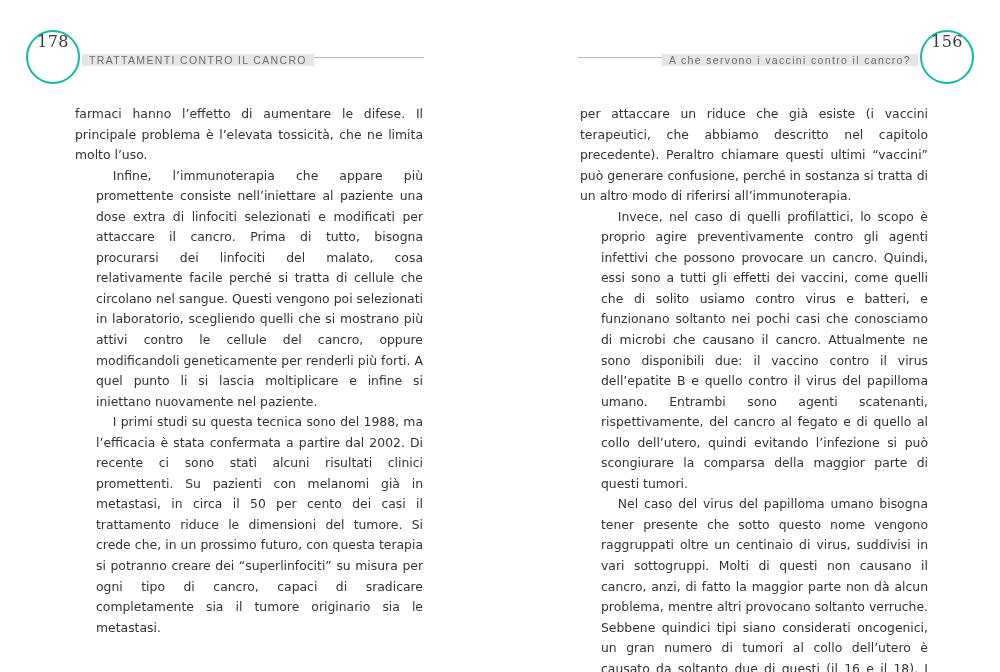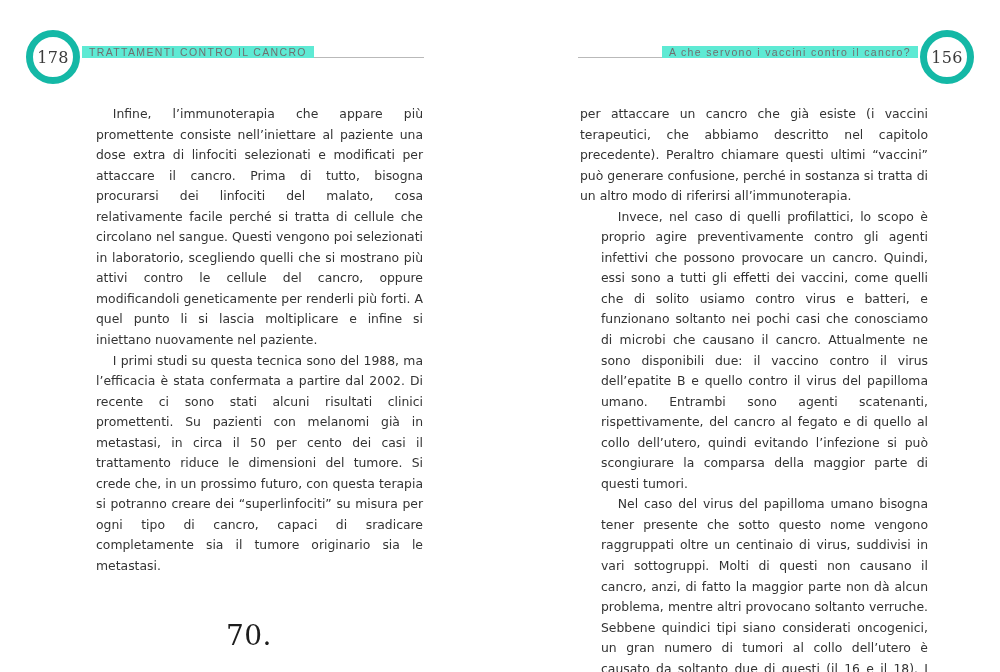--- a/index.html
+++ b/index.html
@@ -30,25 +30,24 @@
     height: 56px;
   }
   .runhead.left  { left: 26px;  width: 400px; }
   .runhead.right { left: 574px; width: 400px; }
 
   .folio-circle {
     position: absolute;
     top: 0;
     width: 54px;
     height: 54px;
-    border: 7px solid #14b8a6;
+    border: 2px solid #14b8a6;
     border-radius: 50%;
     box-sizing: border-box;
     display: flex;
-    align-items: center;
     justify-content: center;
   }
   .runhead.left  .folio-circle { left: 0; }
   .runhead.right .folio-circle { right: 0; }
 
   .folio-num {
     font-family: "DejaVu Serif", serif;
     font-size: 16px;
     letter-spacing: 0.4px;
     color: #3b3b3b;
@@ -58,27 +57,27 @@
     position: absolute;
     top: 27px;
     height: 1px;
     background: #b9b9b9;
   }
   .runhead.left  .runhead-rule { left: 58px;  right: 2px; }
   .runhead.right .runhead-rule { left: 4px;   right: 58px; }
 
   .runhead-title {
     position: absolute;
-    top: 16px;
+    top: 24px;
     font-family: "Liberation Sans", sans-serif;
     font-size: 10.5px;
     letter-spacing: 1.35px;
     color: #6f6f6f;
     white-space: nowrap;
-    background: #5eead4;
+    background: #e5e5e5;
     padding: 0 7px;
   }
   .runhead.left  .runhead-title { left: 56px; text-transform: uppercase; }
   .runhead.right .runhead-title { right: 56px; margin-left: 20px; }
 
   
   .column {
     position: absolute;
     top: 104px;
     width: 348px;
@@ -127,20 +126,21 @@
 
   <div class="runhead left">
     <div class="runhead-rule"></div>
     <div class="folio-circle">
       <span class="folio-num">178</span>
     </div>
     <div class="runhead-title">TRATTAMENTI CONTRO IL CANCRO</div>
   </div>
 
   <div class="column left">
+    <p class="body">farmaci hanno l’effetto di aumentare le difese. Il principale problema è l’elevata tossicità, che ne limita molto l’uso.</p>
     <p class="body indent">Infine, l’immunoterapia che appare più promettente consiste nell’iniettare al paziente una dose extra di linfociti selezionati e modificati per attaccare il cancro. Prima di tutto, bisogna procurarsi dei linfociti del malato, cosa relativamente facile perché si tratta di cellule che circolano nel sangue. Questi vengono poi selezionati in laboratorio, scegliendo quelli che si mostrano più attivi contro le cellule del cancro, oppure modificandoli geneticamente per renderli più forti. A quel punto li si lascia moltiplicare e infine si iniettano nuovamente nel paziente.</p>
     <p class="body indent">I primi studi su questa tecnica sono del 1988, ma l’efficacia è stata confermata a partire dal 2002. Di recente ci sono stati alcuni risultati clinici promettenti. Su pazienti con melanomi già in metastasi, in circa il 50 per cento dei casi il trattamento riduce le dimensioni del tumore. Si crede che, in un prossimo futuro, con questa terapia si potranno creare dei “superlinfociti” su misura per ogni tipo di cancro, capaci di sradicare completamente sia il tumore originario sia le metastasi.</p>
 
     <div class="chapter-opener">
       <div class="chapter-number">70.</div>
       <div class="chapter-title">
         <span class="line">A che servono i vaccini</span>
 
       </div>
     </div>
@@ -149,19 +149,19 @@
 
   <div class="runhead right">
     <div class="runhead-rule"></div>
     <div class="folio-circle">
       <span class="folio-num">156</span>
     </div>
     <div class="runhead-title">A che servono i vaccini contro il cancro?</div>
   </div>
 
   <div class="column right">
-    <p class="body">per attaccare un cancro che già esiste (i vaccini terapeutici, che abbiamo descritto nel capitolo precedente). Peraltro chiamare questi ultimi “vaccini” può generare confusione, perché in sostanza si tratta di un altro modo di riferirsi all’immunoterapia.</p>
+    <p class="body">per attaccare un riduce che già esiste (i vaccini terapeutici, che abbiamo descritto nel capitolo precedente). Peraltro chiamare questi ultimi “vaccini” può generare confusione, perché in sostanza si tratta di un altro modo di riferirsi all’immunoterapia.</p>
     <p class="body indent">Invece, nel caso di quelli profilattici, lo scopo è proprio agire preventivamente contro gli agenti infettivi che possono provocare un cancro. Quindi, essi sono a tutti gli effetti dei vaccini, come quelli che di solito usiamo contro virus e batteri, e funzionano soltanto nei pochi casi che conosciamo di microbi che causano il cancro. Attualmente ne sono disponibili due: il vaccino contro il virus dell’epatite B e quello contro il virus del papilloma umano. Entrambi sono agenti scatenanti, rispettivamente, del cancro al fegato e di quello al collo dell’utero, quindi evitando l’infezione si può scongiurare la comparsa della maggior parte di questi tumori.</p>
     <p class="body indent">Nel caso del virus del papilloma umano bisogna tener presente che sotto questo nome vengono raggruppati oltre un centinaio di virus, suddivisi in vari sottogruppi. Molti di questi non causano il cancro, anzi, di fatto la maggior parte non dà alcun problema, mentre altri provocano soltanto verruche. Sebbene quindici tipi siano considerati oncogenici, un gran numero di tumori al collo dell’utero è causato da soltanto due di questi (il 16 e il 18). I vaccini esistenti agiscono prevenendo le infezioni che provocano, il che consente di ridurre di circa il 70 per cento i casi di cancro al collo dell’utero. Non è una protezione totale, dato che il cancro può scatenarsi anche per altri motivi, ma evitare sette casi di cancro su dieci è sicuramente un traguardo ragguardevole.</p>
 
   </div>
 
 </div>
 
 </body></html>

